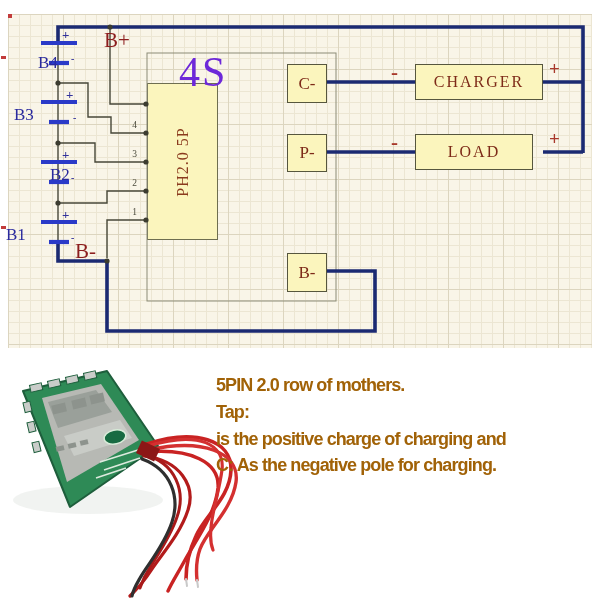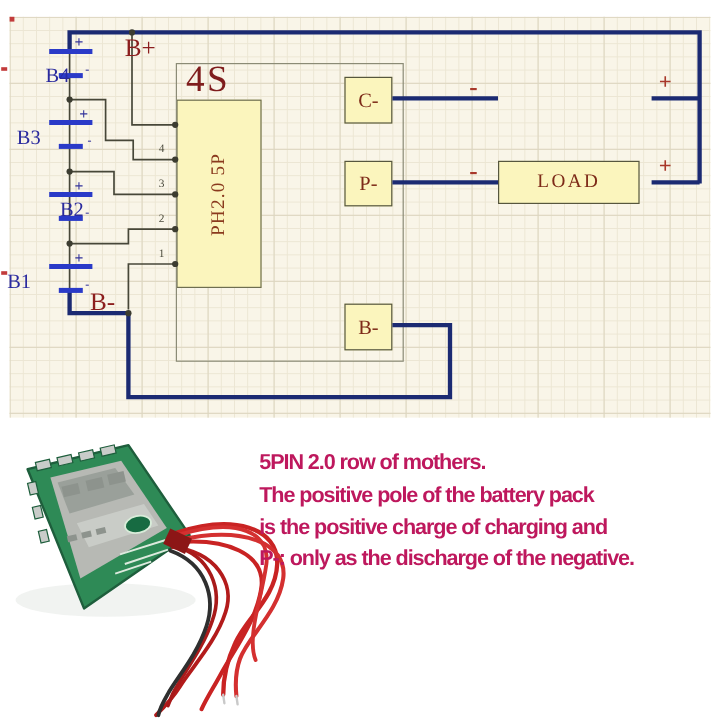--- a/index.html
+++ b/index.html
@@ -24,25 +24,25 @@
   #connector-box{border-color:#6e6e50;}
   #connector-box .vtext{transform:rotate(-90deg);white-space:nowrap;font-size:16px;
         letter-spacing:1px;color:#8a3a1e;}
   
   .lbl{position:absolute;white-space:nowrap;}
   .redlbl{color:#8c1e1e;font-size:21px;}
   .batlbl{color:#2a2a9e;font-size:17px;}
   .pol{color:#32329a;font-weight:bold;}
   .pinnum{color:#4a4a3c;font-size:9.5px;width:16px;text-align:right;}
   .sign{color:#a8382a;font-size:21px;font-weight:bold;}
-  #fours{color:#7f1d1d;font-size:31px;letter-spacing:2px;}
+  #fours{color:#6d28d9;font-size:42px;letter-spacing:2px;margin-left:24px;}
   
   #caption{position:absolute;left:216px;top:372px;width:384px;
      font-family:"Liberation Sans", sans-serif;font-weight:bold;font-size:18px;
-     letter-spacing:-0.9px;line-height:26.8px;color:#be185d;}
+     letter-spacing:-0.9px;line-height:26.8px;color:#a16207;}
   #caption div{white-space:nowrap;}
 </style>
 </head>
 <body>
 
 <div id="canvas">
 
   <div id="sheet"></div>
   <div class="tick" style="left:8px;top:14px;width:4px;height:4px;"></div>
   <div class="tick" style="left:1px;top:56px;width:5px;height:3px;"></div>
@@ -52,20 +52,23 @@
     <span class="vtext">PH2.0 5P</span>
   </div>
   <div class="ybox term" style="left:287px;top:64px;width:40px;height:39px;">
     <span>C-</span>
   </div>
   <div class="ybox term" style="left:287px;top:134px;width:40px;height:38px;">
     <span>P-</span>
   </div>
   <div class="ybox term" style="left:287px;top:253px;width:40px;height:39px;">
     <span>B-</span>
+  </div>
+  <div class="ybox device" style="left:415px;top:64px;width:128px;height:36px;">
+    <span>CHARGER</span>
   </div>
   <div class="ybox device" style="left:415px;top:134px;width:118px;height:36px;">
     <span>LOAD</span>
   </div>
 
   <svg class="layer" width="600" height="600" viewBox="0 0 600 600">
 
     <rect x="147" y="53" width="189" height="248" fill="none" stroke="#8b8b76" stroke-width="1"></rect>
 
     <g stroke="#474738" stroke-width="1.4" fill="none">
@@ -180,18 +183,18 @@
   <div class="lbl pinnum" style="left:121px;top:178px;">2</div>
   <div class="lbl pinnum" style="left:121px;top:207px;">1</div>
 
   <div class="lbl sign" style="left:391px;top:60px;">-</div>
   <div class="lbl sign" style="left:549px;top:58px;font-size:19px;">+</div>
   <div class="lbl sign" style="left:391px;top:130px;">-</div>
   <div class="lbl sign" style="left:549px;top:128px;font-size:19px;">+</div>
 
   <div id="caption">
     <div>5PIN 2.0 row of mothers.</div>
-    <div>The positive pole of the battery pack</div>
+    <div>Tap:</div>
     <div>is the positive charge of charging and</div>
-    <div>P-: only as the discharge of the negative.</div>
+    <div>C: As the negative pole for charging.</div>
   </div>
 
 </div>
 
 </body></html>

